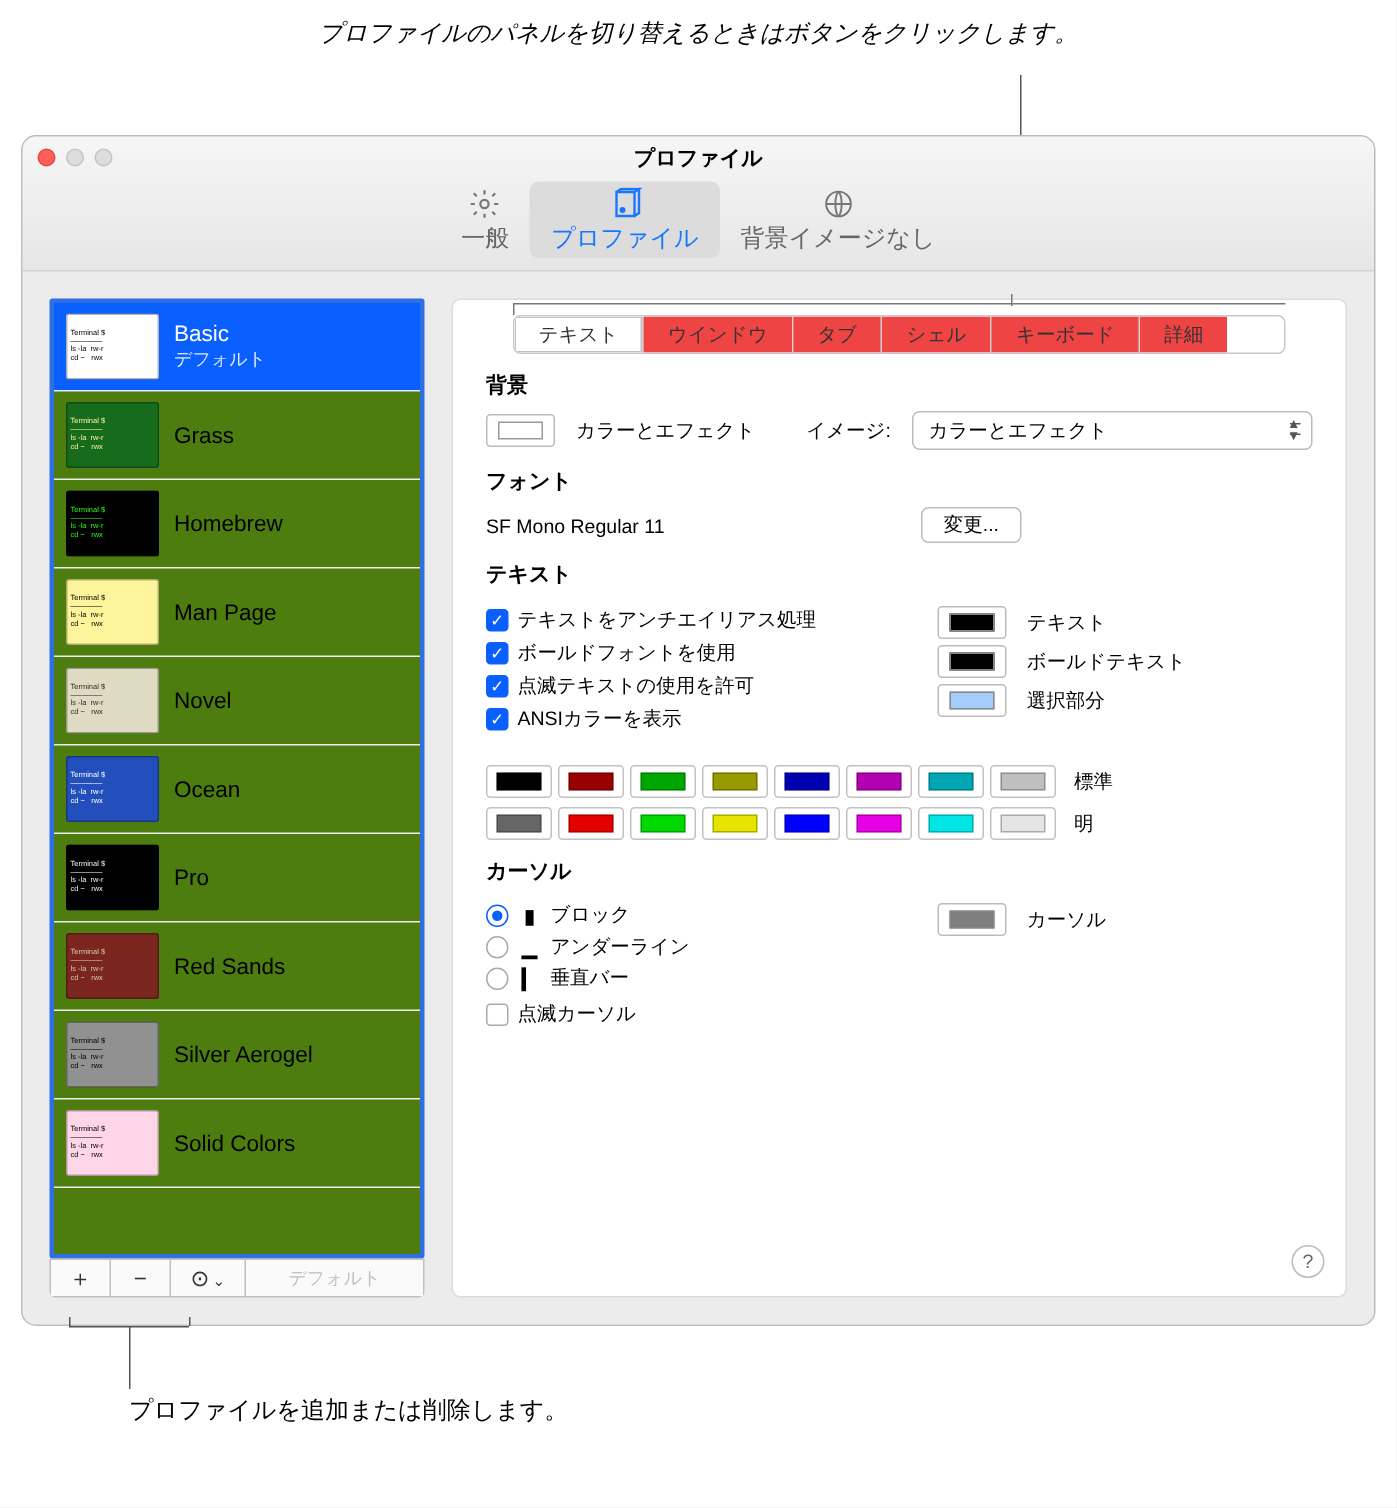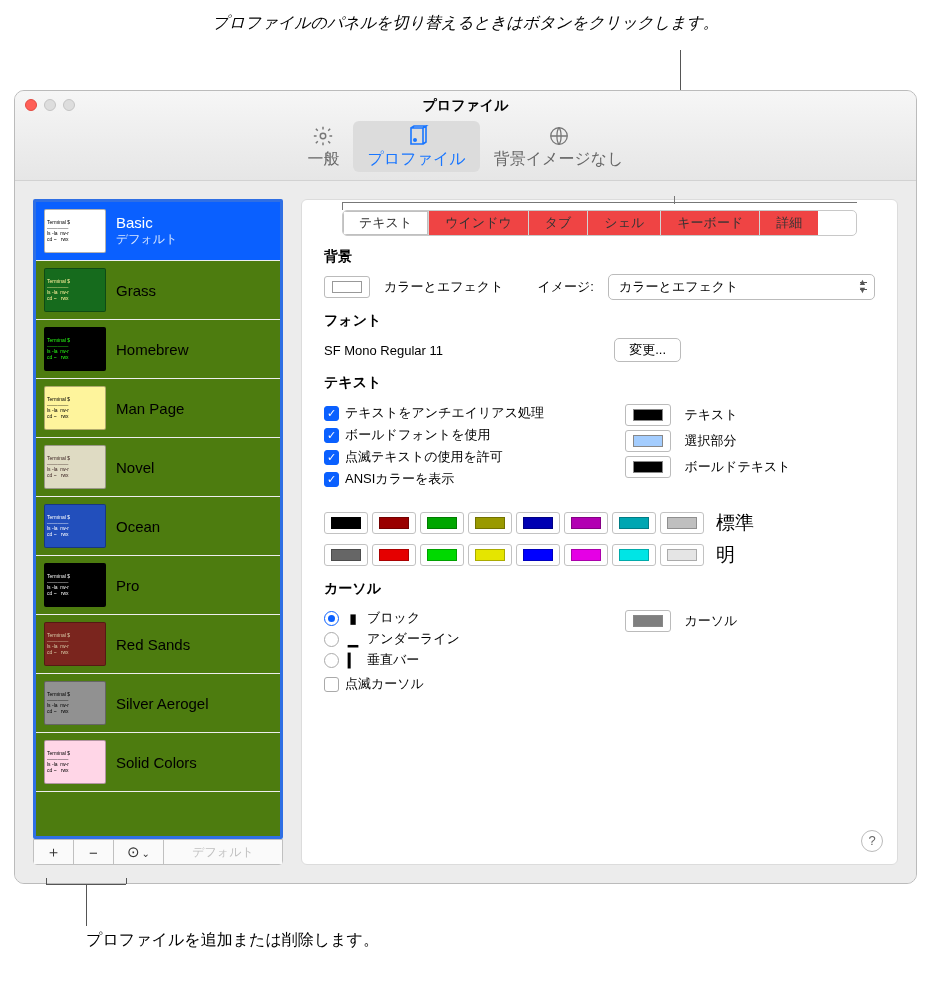--- a/index.html
+++ b/index.html
@@ -89,21 +89,21 @@
   .check { width: 15px; height: 15px; border: 1px solid #aaa; border-radius: 3px; background: #fff; display: inline-flex; align-items: center; justify-content: center; font-size: 11px; color: #fff; }
   .check.on { background: #0a60ff; border-color: #0a60ff; }
   .two-col { display: flex; gap: 50px; }
   .col { flex: 1; }
   .color-well { width: 46px; height: 22px; border: 1px solid #bbb; border-radius: 3px; display: inline-flex; align-items: center; justify-content: center; margin-right: 8px; }
   .color-well span { width: 30px; height: 12px; border: 1px solid #888; display: inline-block; }
   .color-row { display: flex; align-items: center; gap: 6px; margin: 4px 0; }
   .ansi-row { display: flex; gap: 4px; align-items: center; margin-top: 6px; }
   .ansi-sw { width: 44px; height: 22px; border: 1px solid #c2c2c2; border-radius: 3px; display: inline-flex; align-items: center; justify-content: center; }
   .ansi-sw span { width: 30px; height: 12px; display: inline-block; border: 1px solid rgba(0,0,0,.25); }
-  .ansi-label { margin-left: 8px; font-size: 19px; }
+  .ansi-label { margin-left: 8px; font-size: 13px; }
   .radio-row { display: flex; align-items: center; gap: 8px; margin: 3px 0; font-size: 13px; }
   .radio { width: 15px; height: 15px; border: 1px solid #aaa; border-radius: 50%; background: #fff; display: inline-flex; align-items: center; justify-content: center; }
   .radio.on { border-color: #0a60ff; }
   .radio.on::after { content: ""; width: 7px; height: 7px; border-radius: 50%; background: #0a60ff; }
   .cursor-glyph { width: 12px; display: inline-block; text-align: center; font-weight: bold; }
   .help { position: absolute; right: 14px; bottom: 12px; width: 22px; height: 22px; border: 1px solid #bbb; border-radius: 50%; text-align: center; line-height: 20px; color: #666; background: #fff; }
 
   .callout-bottom-wrap { position: relative; height: 90px; }
   .callout-line-bot { position: absolute; left: 86px; top: 0; width: 1px; height: 42px; background: #555; }
   .callout-line-bot::before { content: ""; position: absolute; left: -40px; top: 0; width: 80px; height: 1px; background: #555; }
@@ -340,29 +340,29 @@
           </div>
           <div class="col">
             <div class="color-row">
                 <span class="color-well">
                   <span style="background:#000000"></span>
                 </span>
                 <span>テキスト</span>
               </div>
             <div class="color-row">
                 <span class="color-well">
+                  <span style="background:#000000"></span>
+                </span>
+                <span>ボールドテキスト</span>
+              </div>
+            <div class="color-row">
+                <span class="color-well">
                   <span style="background:#a4cdfe"></span>
                 </span>
                 <span>選択部分</span>
-              </div>
-            <div class="color-row">
-                <span class="color-well">
-                  <span style="background:#000000"></span>
-                </span>
-                <span>ボールドテキスト</span>
               </div>
           </div>
         </div>
       </div>
 
       <div class="section">
         <div class="ansi-row" id="ansi-normal">
             <span class="ansi-sw">
               <span style="background: rgb(0, 0, 0);"></span>
             </span>

